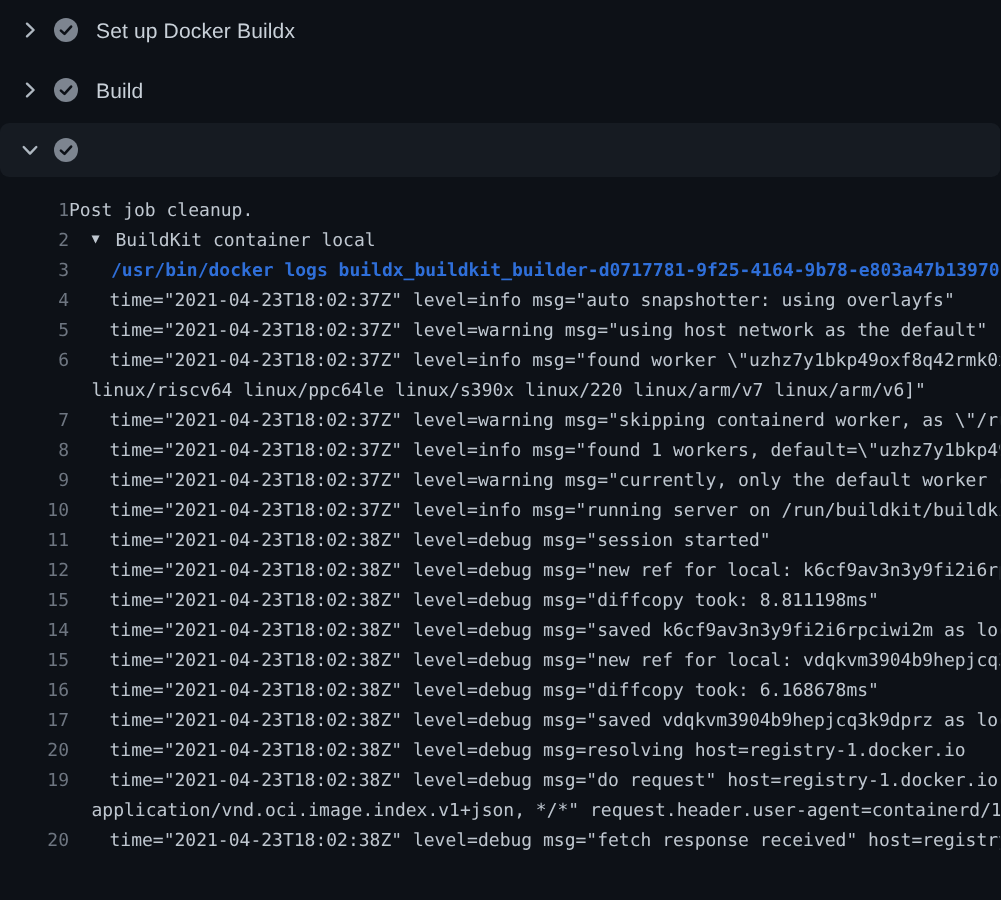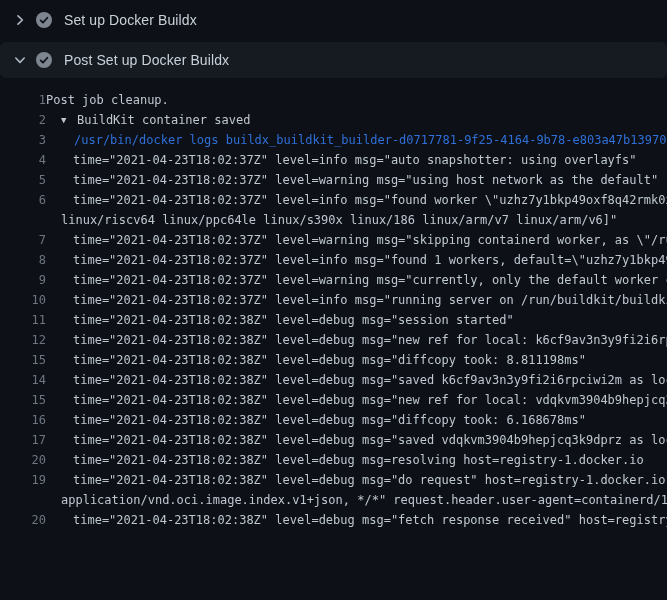--- a/index.html
+++ b/index.html
@@ -54,21 +54,21 @@
     display:none;color:var(--log-text);font-size:9px;
     width:16px;flex:0 0 16px;text-align:left;margin-left:15px;
     line-height:20px;cursor:pointer;
   }
   .log-row.kind-group .marker{display:inline-block;}
   .txt{color:var(--log-text);overflow:hidden;}
   .log-row.kind-plain .txt{}
   .log-row.kind-group .txt{margin-left:0;}
   .log-row.kind-continuation .txt{margin-left:15px;}
   .log-row.kind-log .txt{margin-left:27px;}
-  .log-row.kind-command .txt{margin-left:28px;color:var(--command-blue);font-weight:normal;}
+  .log-row.kind-command .txt{margin-left:28px;color:var(--command-blue);font-weight:bold;}
 </style>
 </head>
 <body>
 
 <div class="viewer">
   <div class="sections" id="sections">
   <div class="section-row">
     <span class="chev">
           <svg width="16" height="16" viewBox="0 0 16 16">
             <path d="M6 3.8 L10.4 8 L6 12.2" stroke="var(--chevron)" stroke-width="1.6" fill="none" stroke-linecap="round" stroke-linejoin="round"></path>
@@ -76,48 +76,61 @@
         </span>
     <span class="check">
       <svg width="16" height="16" viewBox="0 0 16 16">
         <circle cx="8" cy="8" r="8" fill="var(--check-circle)"></circle>
         <path d="M4.6 8.4 L7 10.6 L11.4 5.7" stroke="var(--check-mark)" stroke-width="1.7" fill="none" stroke-linecap="round" stroke-linejoin="round"></path>
       </svg>
     </span>
     <span class="section-label">Set up Docker Buildx</span>
   </div>
 
+  <div class="section-row">
+    <span class="chev">
+          <svg width="16" height="16" viewBox="0 0 16 16">
+            <path d="M6 3.8 L10.4 8 L6 12.2" stroke="var(--chevron)" stroke-width="1.6" fill="none" stroke-linecap="round" stroke-linejoin="round"></path>
+          </svg>
+        </span>
+    <span class="check">
+      <svg width="16" height="16" viewBox="0 0 16 16">
+        <circle cx="8" cy="8" r="8" fill="var(--check-circle)"></circle>
+        <path d="M4.6 8.4 L7 10.6 L11.4 5.7" stroke="var(--check-mark)" stroke-width="1.7" fill="none" stroke-linecap="round" stroke-linejoin="round"></path>
+      </svg>
+    </span>
+    <span class="section-label">Build</span>
+  </div>
 
 
   <div class="section-row expanded">
     <span class="chev">
           <svg width="16" height="16" viewBox="0 0 16 16">
             <path d="M3.8 6 L8 10.4 L12.2 6" stroke="var(--chevron)" stroke-width="1.6" fill="none" stroke-linecap="round" stroke-linejoin="round"></path>
           </svg>
         </span>
     <span class="check">
       <svg width="16" height="16" viewBox="0 0 16 16">
         <circle cx="8" cy="8" r="8" fill="var(--check-circle)"></circle>
         <path d="M4.6 8.4 L7 10.6 L11.4 5.7" stroke="var(--check-mark)" stroke-width="1.7" fill="none" stroke-linecap="round" stroke-linejoin="round"></path>
       </svg>
     </span>
-    <span class="section-label">Post Set up Docker Buildx</span>
   </div>
 </div>
   <div class="log-area" id="log-area">
   <div class="log-row kind-plain">
     <span class="ln">1</span>
     
     <span class="txt">Post job cleanup.</span>
   </div>
 
   <div class="log-row kind-group">
     <span class="ln">2</span>
     <span class="marker">▼</span>
-    <span class="txt">BuildKit container saved</span>
+    <span class="txt">BuildKit container local</span>
   </div>
 
   <div class="log-row kind-command">
     <span class="ln">3</span>
     
     <span class="txt">/usr/bin/docker logs buildx_buildkit_builder-d0717781-9f25-4164-9b78-e803a47b13970</span>
   </div>
 
   <div class="log-row kind-log">
     <span class="ln">4</span>
@@ -133,21 +146,21 @@
 
   <div class="log-row kind-log">
     <span class="ln">6</span>
     
     <span class="txt">time="2021-04-23T18:02:37Z" level=info msg="found worker \"uzhz7y1bkp49oxf8q42rmk0xjd\"</span>
   </div>
 
   <div class="log-row kind-continuation">
     <span class="ln"></span>
     
-    <span class="txt">linux/riscv64 linux/ppc64le linux/s390x linux/186 linux/arm/v7 linux/arm/v6]"</span>
+    <span class="txt">linux/riscv64 linux/ppc64le linux/s390x linux/220 linux/arm/v7 linux/arm/v6]"</span>
   </div>
 
   <div class="log-row kind-log">
     <span class="ln">7</span>
     
     <span class="txt">time="2021-04-23T18:02:37Z" level=warning msg="skipping containerd worker, as \"/run"</span>
   </div>
 
   <div class="log-row kind-log">
     <span class="ln">8</span>

